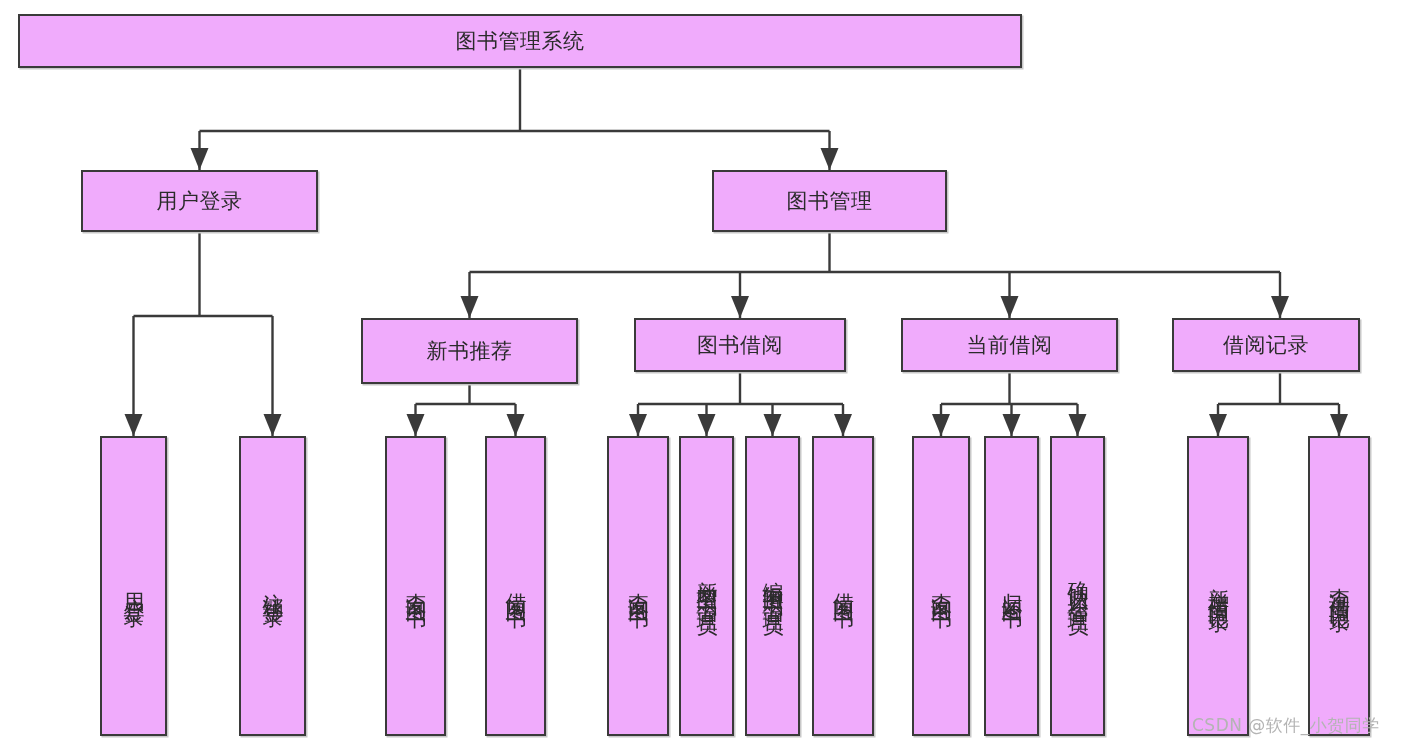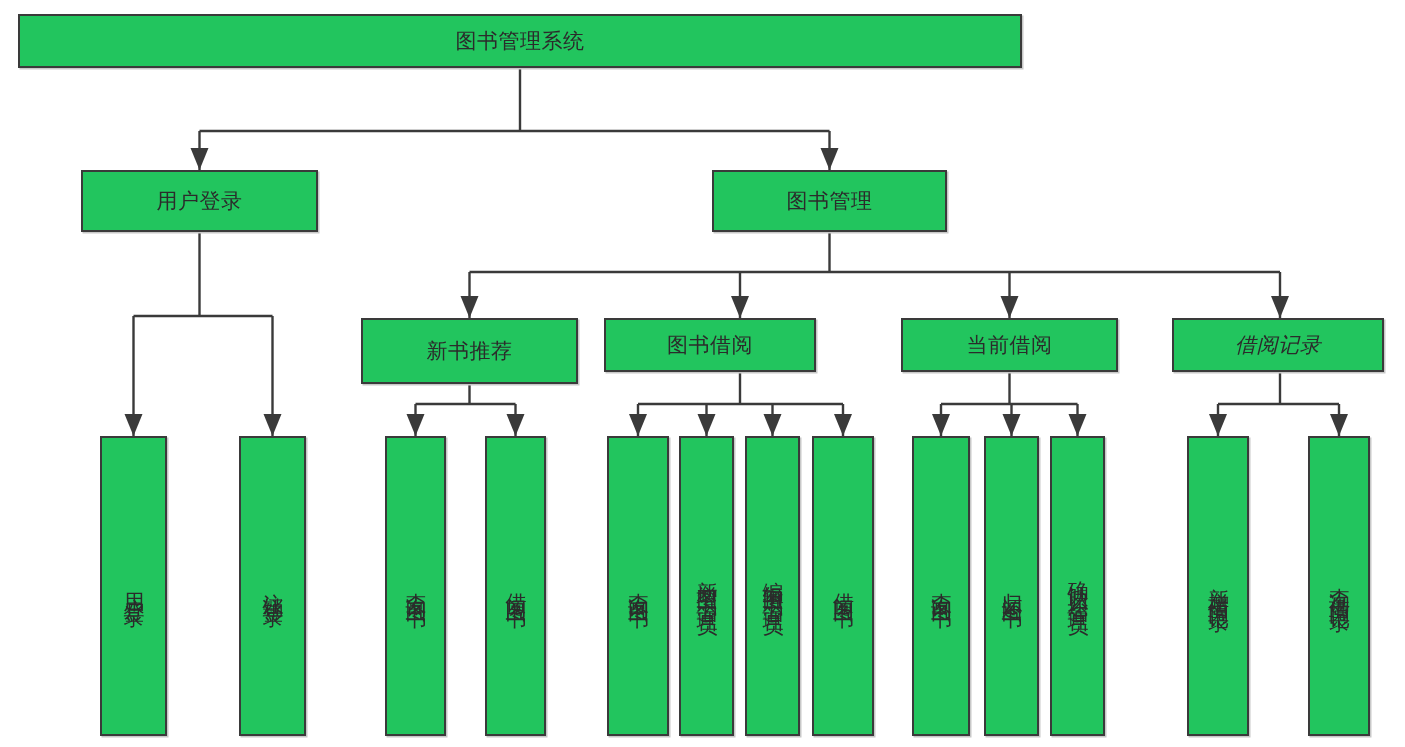--- a/index.html
+++ b/index.html
@@ -17,21 +17,21 @@
   #diagram {
     position: absolute;
     left: 0;
     top: 0;
     width: 1405px;
     height: 747px;
   }
   .node-box {
     position: absolute;
     box-sizing: border-box;
-    background: #22c55e;
+    background: #f0abfc;
     border: 2px solid #3a3a3a;
     box-shadow: 1.5px 1.5px 0 0 #c8c8c8;
   }
   .node-label-h {
     position: absolute;
     left: 0;
     top: 0;
     width: 100%;
     height: 100%;
     display: flex;
@@ -147,27 +147,27 @@
       </div>
       <div class="node-box" style="left: 81px; top: 170px; width: 237px; height: 62px;">
         <div class="node-label-h">用户登录</div>
       </div>
       <div class="node-box" style="left: 712px; top: 170px; width: 235px; height: 62px; padding-left: 41px;">
         <div class="node-label-h">图书管理</div>
       </div>
       <div class="node-box" style="left: 361px; top: 318px; width: 217px; height: 66px;">
         <div class="node-label-h">新书推荐</div>
       </div>
-      <div class="node-box" style="left: 604px; top: 318px; width: 212px; height: 54px;">
+      <div class="node-box" style="left: 634px; top: 318px; width: 212px; height: 54px;">
         <div class="node-label-h">图书借阅</div>
       </div>
       <div class="node-box" style="left: 901px; top: 318px; width: 217px; height: 54px; padding-left: 20px;">
         <div class="node-label-h">当前借阅</div>
       </div>
-      <div class="node-box" style="left: 1172px; top: 318px; width: 212px; height: 54px; font-style: italic;">
+      <div class="node-box" style="left: 1172px; top: 318px; width: 188px; height: 54px;">
         <div class="node-label-h">借阅记录</div>
       </div>
       <div class="node-box" style="left: 100px; top: 436px; width: 67px; height: 300px;">
         <div class="node-label-v">用户登录</div>
       </div>
       <div class="node-box" style="left: 239px; top: 436px; width: 67px; height: 300px;">
         <div class="node-label-v">注销登录</div>
       </div>
       <div class="node-box" style="left: 385px; top: 436px; width: 61px; height: 300px;">
         <div class="node-label-v">查询图书</div>
@@ -196,13 +196,14 @@
       <div class="node-box" style="left: 1050px; top: 436px; width: 55px; height: 300px;">
         <div class="node-label-v">确认归还（管理员）</div>
       </div>
       <div class="node-box" style="left: 1187px; top: 436px; width: 62px; height: 300px;">
         <div class="node-label-v">新增借阅记录</div>
       </div>
       <div class="node-box" style="left: 1308px; top: 436px; width: 62px; height: 300px;">
         <div class="node-label-v">查询借阅记录</div>
       </div>
     </div>
+  <div class="watermark" style="left: 1192px; top: 714px;">CSDN @软件_小贺同学</div>
 </div>
 
 </body></html>

